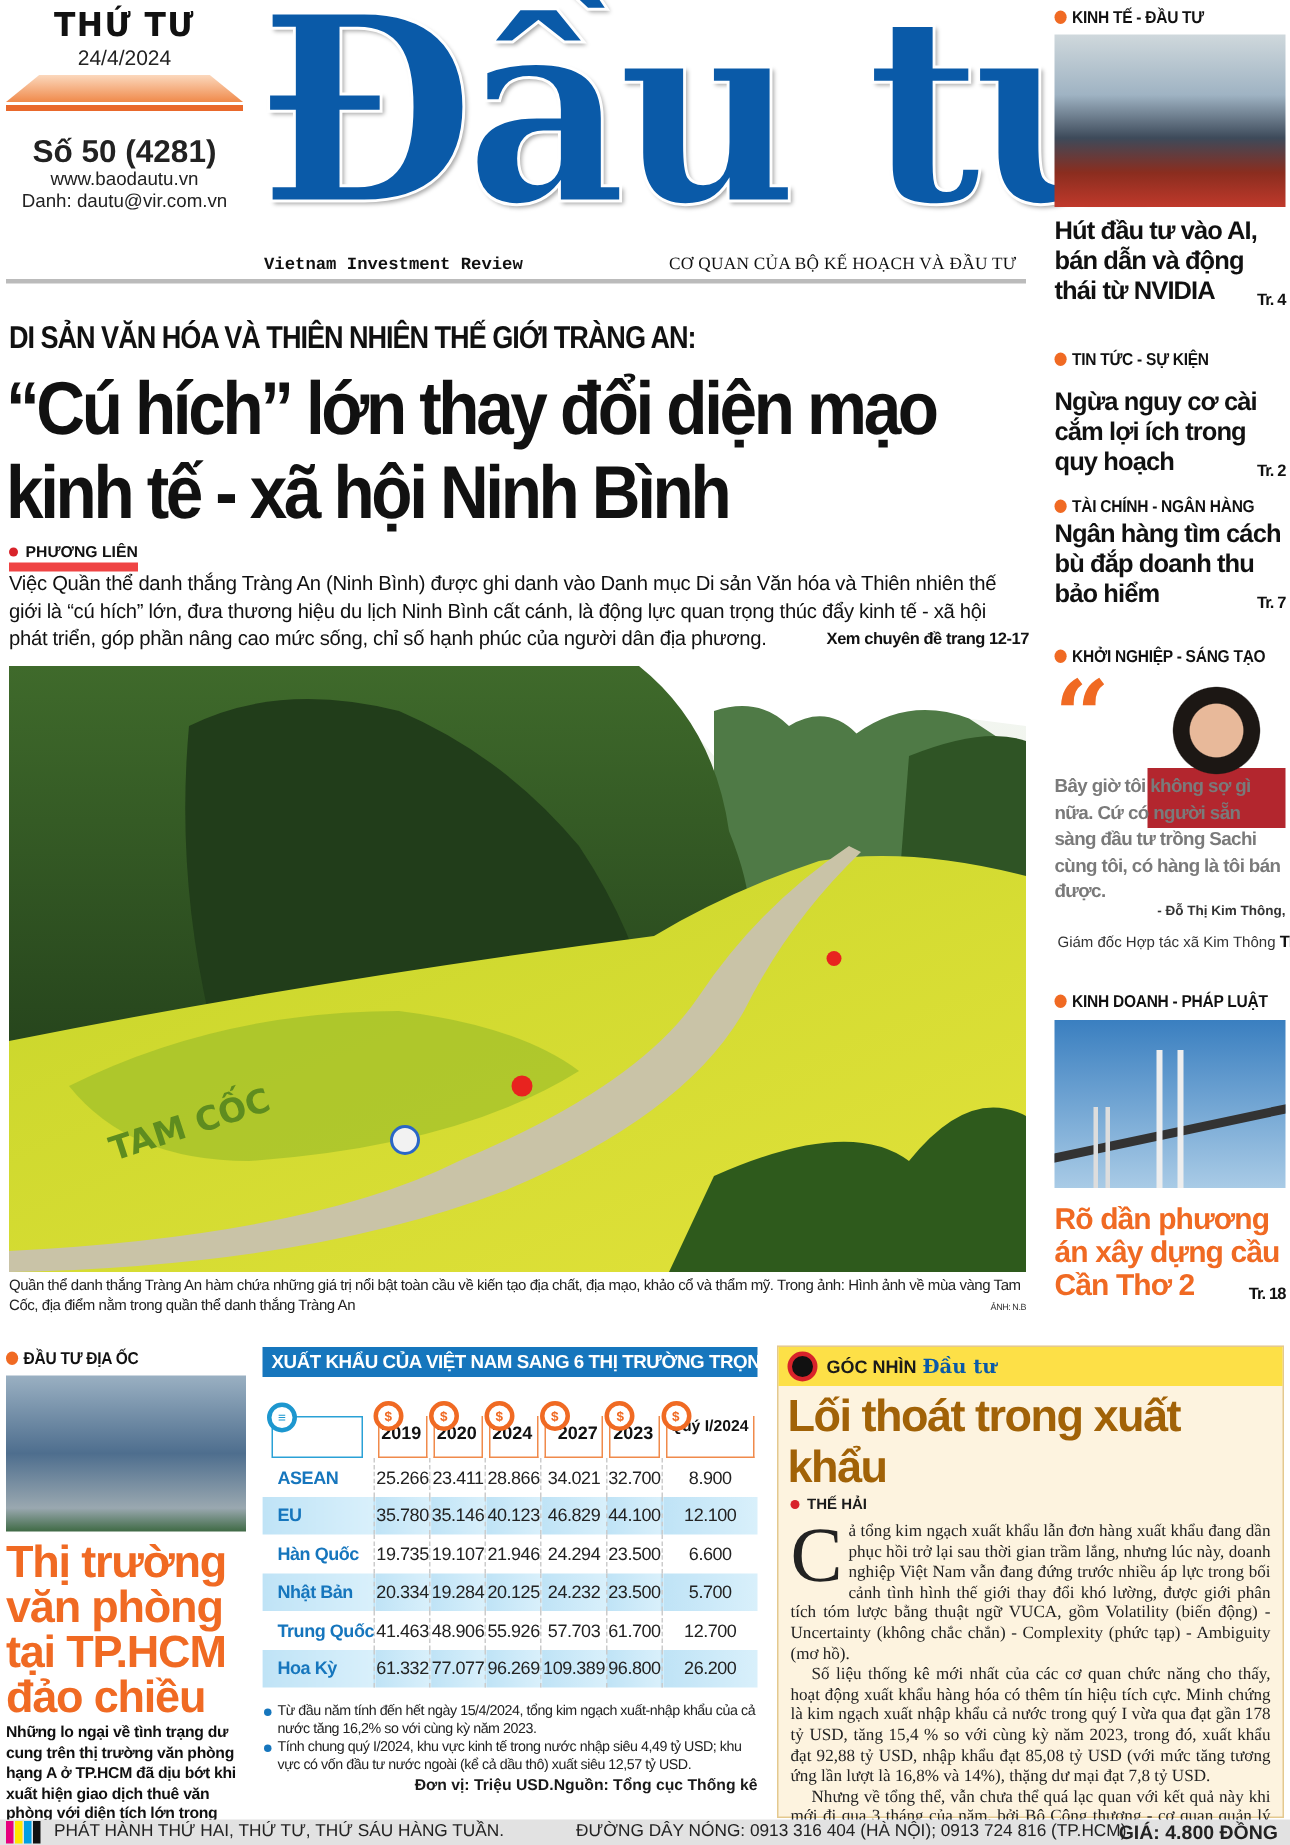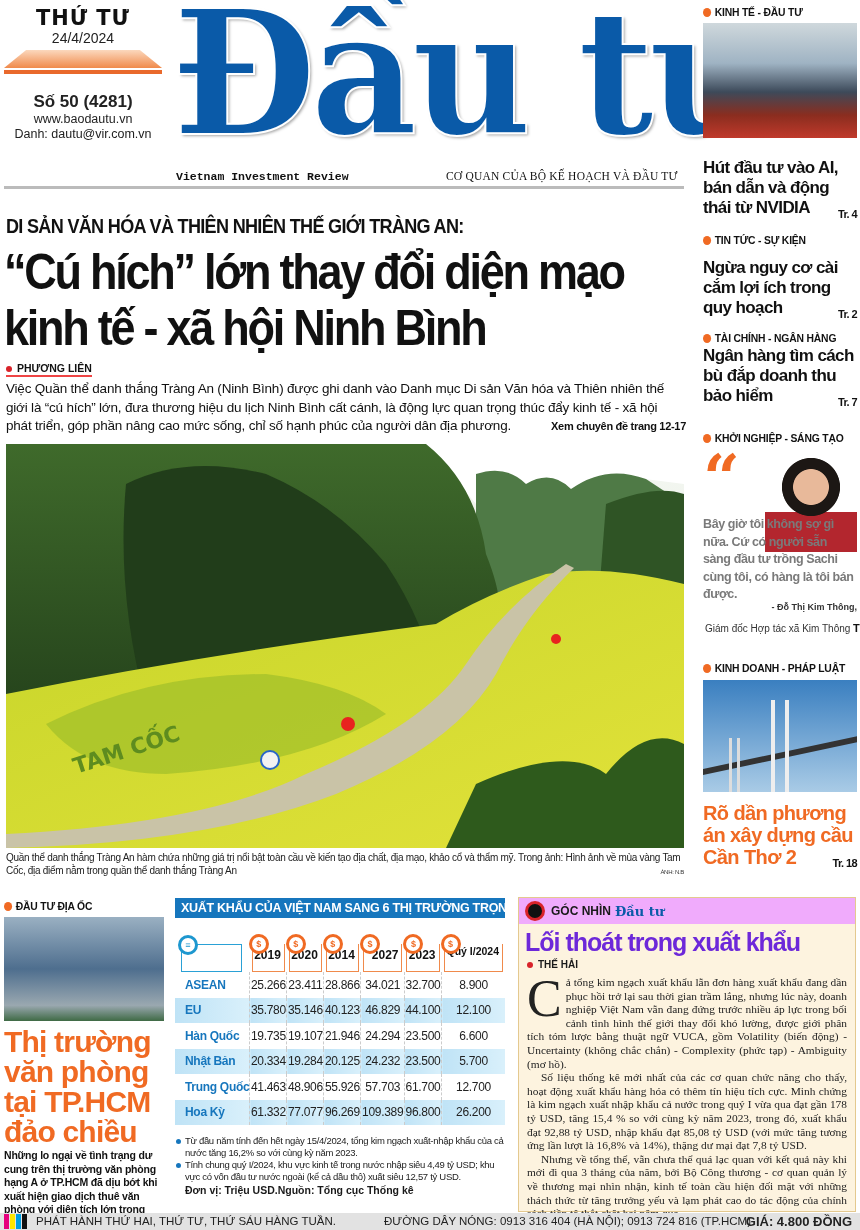--- a/index.html
+++ b/index.html
@@ -6,31 +6,31 @@
 html,body{width:860px;height:1230px;background:#fff;overflow:hidden}
 body{position:relative;font-family:"Liberation Sans",sans-serif;color:#1a1a1a}
 .abs{position:absolute}
 
 #date-box{left:4px;top:6px;width:158px;height:64px;text-align:center}
 #weekday{font-family:"DejaVu Sans",sans-serif;font-weight:900;font-size:22px;letter-spacing:1px;color:#111;line-height:24px;transform:scaleX(0.95)}
 #date{font-size:14px;color:#222;line-height:16px}
 #trap{position:absolute;left:0;top:44px;width:158px;height:18px;background:linear-gradient(#fbd8bd,#f08a4b);clip-path:polygon(14% 0,86% 0,100% 100%,0 100%)}
 #trap-bar{position:absolute;left:0;top:64px;width:158px;height:4px;background:#e9692c}
 #issue{left:4px;top:92px;width:158px;text-align:center}
-#issue-no{font-size:17px;font-weight:700;color:#222;line-height:20px}
+#issue-no{font-size:21px;font-weight:700;color:#222;line-height:20px}
 #issue-web,#issue-email{font-size:12.5px;color:#222;line-height:15px}
 
 #logo{left:172px;top:-6px;width:520px;height:160px;font-family:"DejaVu Serif",serif;font-weight:900;font-size:172px;line-height:160px;color:#0a5aa8;letter-spacing:-6px;-webkit-text-stroke:2px #fff;text-shadow:2px 2px 3px rgba(0,0,0,.35);transform:scaleX(0.96);transform-origin:left top;white-space:nowrap}
 #vir{left:176px;top:170px;font-family:Liberation Mono, monospace;font-weight:700;font-size:11.5px;color:#111}
 #agency{left:446px;top:170px;font-family:"Liberation Serif",serif;font-size:11.5px;color:#111;letter-spacing:.2px}
 #mast-rule{left:4px;top:186px;width:680px;height:3px;background:#bbb}
 
 #kicker{left:6px;top:214px;font-size:21px;font-weight:700;color:#111;letter-spacing:-.8px;transform:scaleX(.86);transform-origin:left;white-space:nowrap}
 #headline{left:4px;top:244px;width:690px;font-size:50px;font-weight:700;line-height:56px;letter-spacing:-2.5px;color:#111;transform:scaleX(.9);transform-origin:left;white-space:nowrap}
-#byline{left:6px;top:362px;font-size:10.5px;font-weight:700;color:#111;border-bottom:2px solid #ef4444;padding-bottom:1px}
+#byline{left:6px;top:362px;font-size:10.5px;font-weight:700;color:#111;border-bottom:6px solid #ef4444;padding-bottom:1px}
 .dot{display:inline-block;width:6px;height:6px;border-radius:50%;background:#d8232a;margin-right:5px;vertical-align:middle}
 #sapo{left:6px;top:380px;width:680px;font-size:13.5px;line-height:18.5px;color:#111;letter-spacing:-.2px}
 #sapo-ref{position:absolute;right:0;bottom:0;font-size:11px;font-weight:700;letter-spacing:-.3px}
 
 #photo{left:6px;top:444px;width:678px;height:404px;overflow:hidden;background:#6f8d3a}
 #caption{left:6px;top:851px;width:678px;font-size:10px;line-height:13px;color:#222;letter-spacing:-.3px}
 #credit{position:absolute;right:0;bottom:-2px;font-size:6px;color:#333}
 
 .sec{font-size:11.5px;font-weight:700;color:#111;letter-spacing:-.2px;white-space:nowrap;transform:scaleX(.9);transform-origin:left}
 .odot{display:inline-block;width:9px;height:9px;border-radius:50%;background:#f06a23;margin-right:4px;vertical-align:-1px}
@@ -48,26 +48,26 @@
 .yr .ic{position:absolute;left:-4px;top:-10px;width:20px;height:20px;border-radius:50%;border:3px solid #f06a23;background:#fff;color:#f06a23;font-size:9px;line-height:14px;text-align:center}
 .hd0{display:block;position:relative;border:1px solid #2aa1d6;height:28px;margin:0 8px 0 6px}
 .hd0 .ic{position:absolute;left:-4px;top:-10px;width:20px;height:20px;border-radius:50%;border:3px solid #1d97cf;background:#fff;color:#1d97cf;font-size:9px;line-height:14px;text-align:center}
 td{font-size:12px;color:#222;height:25.5px;text-align:center;letter-spacing:-.3px;border-left:1px dashed #ccc}
 td.c{font-weight:700;color:#1676bd;text-align:left;padding-left:10px;border-left:none;white-space:nowrap}
 tr.hl td{background:linear-gradient(90deg,#bfe3f6,#d9f0fb)}
 tr.hl td.c{background:linear-gradient(90deg,#bfe3f6,#d9f0fb)}
 #notes{font-size:9.5px;line-height:12px;color:#222;margin-top:10px;letter-spacing:-.3px}
 #notes li{list-style:none;padding-left:10px;position:relative}
 #notes li:before{content:"";position:absolute;left:1px;top:4px;width:5px;height:5px;border-radius:50%;background:#1676bd}
-#units{display:flex;justify-content:flex-start;font-size:10.5px;font-weight:700;padding-left:10px;margin-top:1px}
+#units{display:flex;justify-content:flex-end;font-size:10.5px;font-weight:700;padding-left:10px;margin-top:1px}
 #op{left:518px;top:897px;width:338px;height:315px;background:#fdf3df;border:1px solid #e4c98f}
-#op-head{height:26px;background:#f0abfc;display:flex;align-items:center;padding-left:6px;font-size:12px;font-weight:700}
+#op-head{height:26px;background:#fde047;display:flex;align-items:center;padding-left:6px;font-size:12px;font-weight:700}
 #op-icon{width:20px;height:20px;border-radius:50%;border:3px solid #d8232a;background:#111;margin-right:6px}
 #op-brand{color:#0a5aa8;font-family:"DejaVu Serif",serif;font-weight:900;margin-left:4px;font-size:13px}
-#op-title{font-size:25px;font-weight:700;letter-spacing:-1px;padding:4px 0 0 6px;color:#6d28d9}
+#op-title{font-size:30px;font-weight:700;letter-spacing:-1px;padding:4px 0 0 6px;color:#a16207}
 #op-by{font-size:10px;font-weight:700;padding-left:8px;margin-top:2px}
 #op-body{font-family:"Liberation Serif",serif;font-size:11.4px;line-height:13.6px;text-align:justify;padding:6px 8px 0 8px;color:#222}
 #op-body p{text-indent:14px}
 #op-body p.first{text-indent:0}
 .drop{float:left;font-size:52px;line-height:42px;font-family:"Liberation Serif",serif;margin:2px 4px 0 0}
 #op-more{text-align:right;font-size:11px;font-weight:700;padding-right:8px;margin-top:5px}
 
 #footer{left:0;top:1213px;width:860px;height:17px;background:#e2e2e2;font-size:11.5px;line-height:17px;color:#222}
 #cmyk{position:absolute;left:4px;top:1px;display:flex;gap:1px}
 #cmyk span{width:5px;height:15px;display:block}
@@ -135,21 +135,21 @@
   </svg>
 </div>
 <div id="caption" class="abs">
   <span>Quần thể danh thắng Tràng An hàm chứa những giá trị nổi bật toàn cầu về kiến tạo địa chất, địa mạo, khảo cổ và thẩm mỹ. Trong ảnh: Hình ảnh về mùa vàng Tam Cốc, địa điểm nằm trong quần thể danh thắng Tràng An</span>
   <span id="credit">ẢNH: N.B</span>
 </div>
 
 <div id="rc-1" class="abs" style="left:703px;top:6px;width:154px">
   <div class="sec"><span class="odot"></span><span>KINH TẾ - ĐẦU TƯ</span></div>
   <div style="margin-top:5px;height:115px;background:linear-gradient(#cfd8dc 0,#9fb3c3 35%,#3d4a5a 60%,#8a2d1f 80%,#c0392b 100%)"></div>
-  <div class="rhead" style="margin-top:20px"><span>Hút đầu tư vào AI, bán dẫn và động thái từ NVIDIA</span><span class="tr">Tr. 4</span></div>
+  <div class="rhead" style="margin-top:6px"><span>Hút đầu tư vào AI, bán dẫn và động thái từ NVIDIA</span><span class="tr">Tr. 4</span></div>
 </div>
 
 <div class="abs" style="left:703px;top:234px;width:154px">
   <div class="sec"><span class="odot"></span><span>TIN TỨC - SỰ KIỆN</span></div>
   <div class="rhead" style="margin-top:12px"><span>Ngừa nguy cơ cài cắm lợi ích trong quy hoạch</span><span class="tr">Tr. 2</span></div>
 </div>
 
 <div class="abs" style="left:703px;top:332px;width:154px">
   <div class="sec"><span class="odot"></span><span>TÀI CHÍNH - NGÂN HÀNG</span></div>
   <div class="rhead" style="margin-top:2px"><span>Ngân hàng tìm cách bù đắp doanh thu bảo hiểm</span><span class="tr">Tr. 7</span></div>
@@ -195,21 +195,21 @@
               <span class="ic">≡</span>
             </span>
           </th>
       <th>
             <span class="yr"><span class="ic">$</span><span>2019</span></span>
           </th>
       <th>
             <span class="yr"><span class="ic">$</span><span>2020</span></span>
           </th>
       <th>
-            <span class="yr"><span class="ic">$</span><span>2014</span></span>
+            <span class="yr"><span class="ic">$</span><span>2024</span></span>
           </th>
       <th>
             <span class="yr"><span class="ic">$</span><span>2027</span></span>
           </th>
       <th>
             <span class="yr"><span class="ic">$</span><span>2023</span></span>
           </th>
       <th>
             <span class="yr" style="font-size:10.5px;line-height:12px;padding-top:1px"><span class="ic">$</span><span>Quý I/2024</span></span>
           </th>

